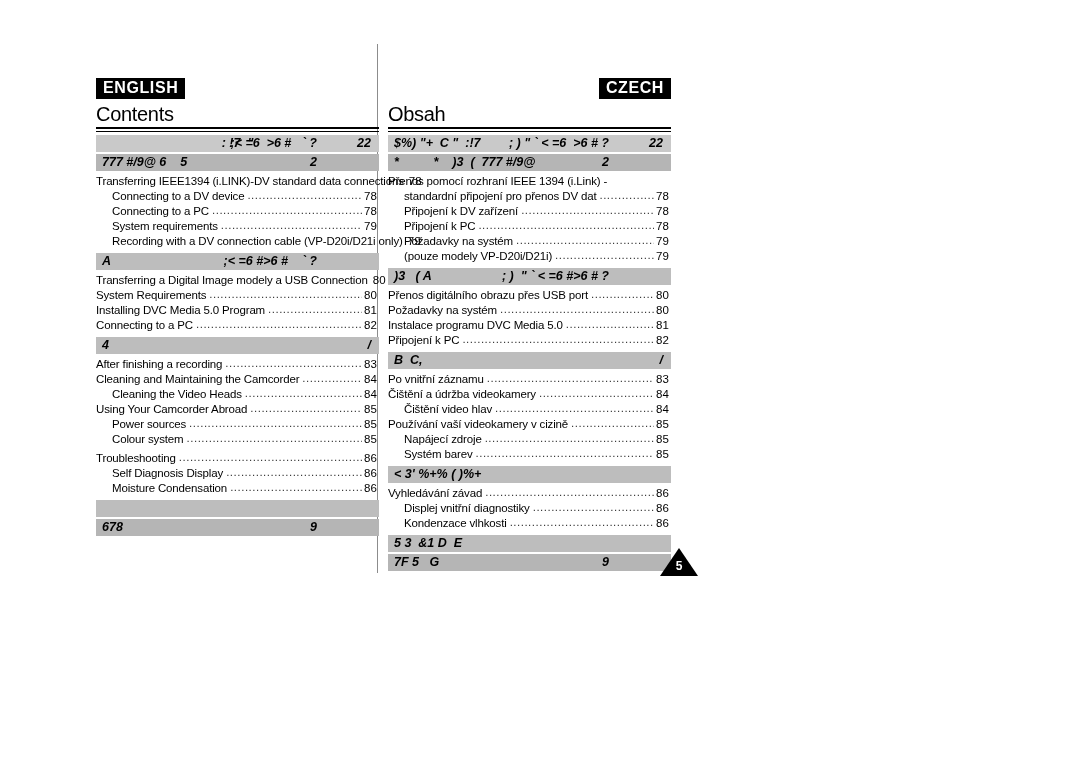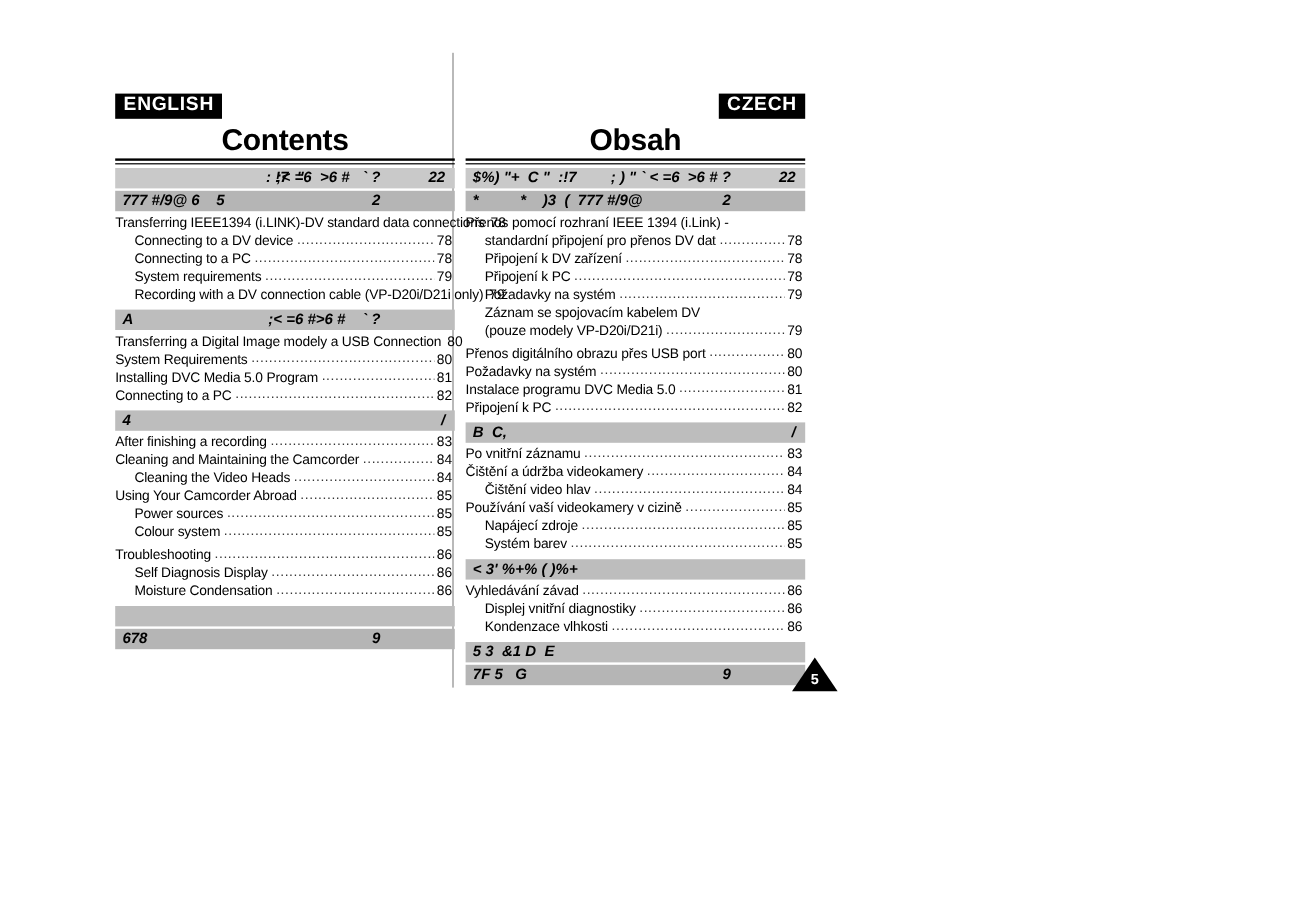--- a/index.html
+++ b/index.html
@@ -56,27 +56,26 @@
     letter-spacing: 0.6px;
     padding: 2px 7px 3px 7px;
     line-height: 1;
   }
   .lang-badge-row.right {
     text-align: right;
   }
 
   
   .col-title {
-    font-size: 25px;
-    font-weight: bold;
+    font-size: 20px;
+    font-weight: normal;
     letter-spacing: -0.3px;
     margin-top: 6px;
     margin-bottom: 2px;
     line-height: 1.05;
-    text-align: center;
   }
 
   .title-rule {
     border-top: 2px solid #000000;
     border-bottom: 1px solid #000000;
     height: 2px;
     margin-bottom: 3px;
   }
 
   
@@ -357,31 +356,27 @@
           <div class="toc-row indent1">
             <span class="toc-text">Připojení k PC</span>
             <span class="toc-dots">......................................................................................................</span>
             <span class="toc-page">78</span>
           </div>
           <div class="toc-row indent1">
             <span class="toc-text">Požadavky na systém</span>
             <span class="toc-dots">......................................................................................................</span>
             <span class="toc-page">79</span>
           </div>
-          <div class="toc-row indent1 nodots nopage">
-            <span class="toc-text">Záznam se spojovacím kabelem DV</span>
-            <span class="toc-dots">......................................................................................................</span>
-            <span class="toc-page"></span>
-          </div>
           <div class="toc-row indent1">
             <span class="toc-text">(pouze modely VP-D20i/D21i)</span>
             <span class="toc-dots">......................................................................................................</span>
             <span class="toc-page">79</span>
           </div>
         </div>
+        <div class="bar mid tall"><span class="bar-left">)3   ( A</span><span class="bar-mid2">; )  " ` &lt; =6 #&gt;6 # ?</span><span class="bar-right"></span></div>
         <div class="toc">
           <div class="toc-row">
             <span class="toc-text">Přenos digitálního obrazu přes USB port</span>
             <span class="toc-dots">......................................................................................................</span>
             <span class="toc-page">80</span>
           </div>
           <div class="toc-row">
             <span class="toc-text">Požadavky na systém</span>
             <span class="toc-dots">......................................................................................................</span>
             <span class="toc-page">80</span>

